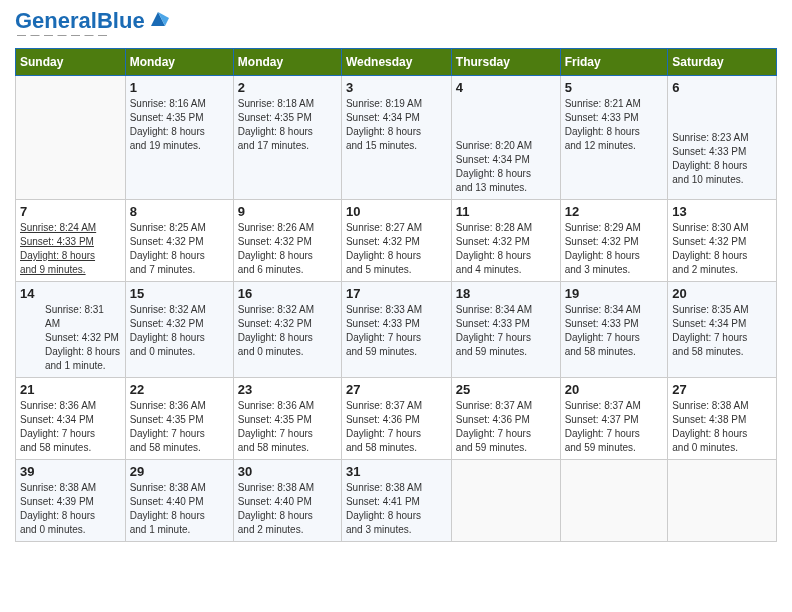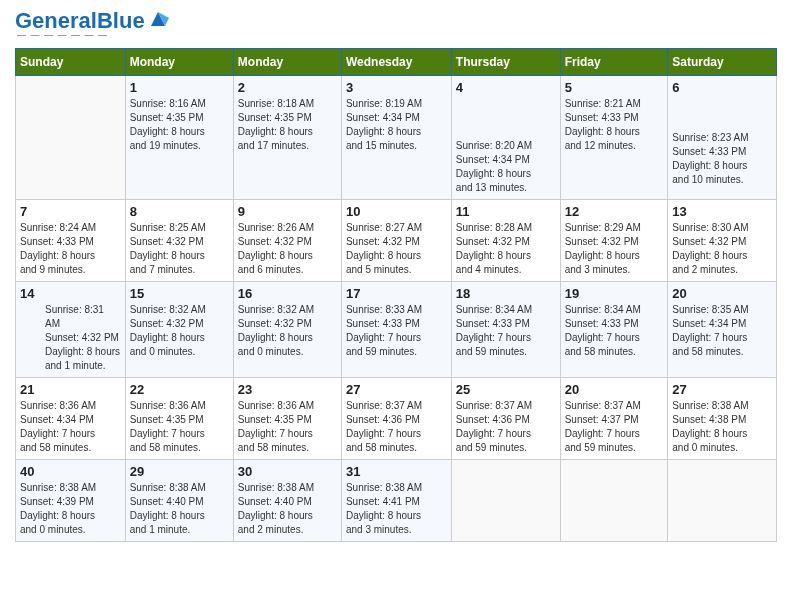--- a/index.html
+++ b/index.html
@@ -165,21 +165,21 @@
             <span class="day-num">6</span>
             <div class="day-info" style="white-space: pre-line; margin-top: 36px;">Sunrise: 8:23 AM
 Sunset: 4:33 PM
 Daylight: 8 hours
 and 10 minutes.</div>
           </td>
         </tr>
         <tr>
           <td>
             <span class="day-num">7</span>
-            <div class="day-info" style="white-space: pre-line;">Sunrise: 8:24 AM
+            <div class="day-info" style="white-space: pre-line; text-decoration: underline;">Sunrise: 8:24 AM
 Sunset: 4:33 PM
 Daylight: 8 hours
 and 9 minutes.</div>
           </td>
           <td>
             <span class="day-num">8</span>
             <div class="day-info" style="white-space: pre-line;">Sunrise: 8:25 AM
 Sunset: 4:32 PM
 Daylight: 8 hours
 and 7 minutes.</div>
@@ -317,21 +317,21 @@
           <td>
             <span class="day-num">27</span>
             <div class="day-info" style="white-space: pre-line;">Sunrise: 8:38 AM
 Sunset: 4:38 PM
 Daylight: 8 hours
 and 0 minutes.</div>
           </td>
         </tr>
         <tr>
           <td>
-            <span class="day-num">40</span>
+            <span class="day-num">39</span>
             <div class="day-info" style="white-space: pre-line;">Sunrise: 8:38 AM
 Sunset: 4:39 PM
 Daylight: 8 hours
 and 0 minutes.</div>
           </td>
           <td>
             <span class="day-num">29</span>
             <div class="day-info" style="white-space: pre-line;">Sunrise: 8:38 AM
 Sunset: 4:40 PM
 Daylight: 8 hours

